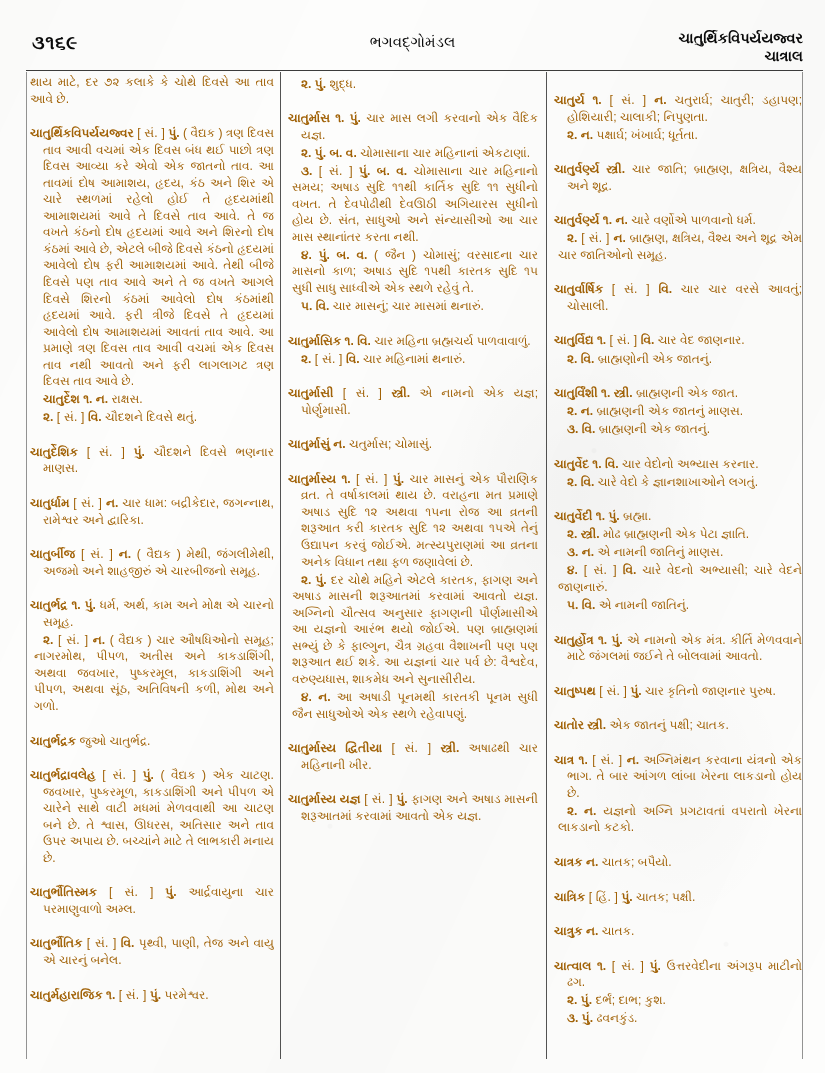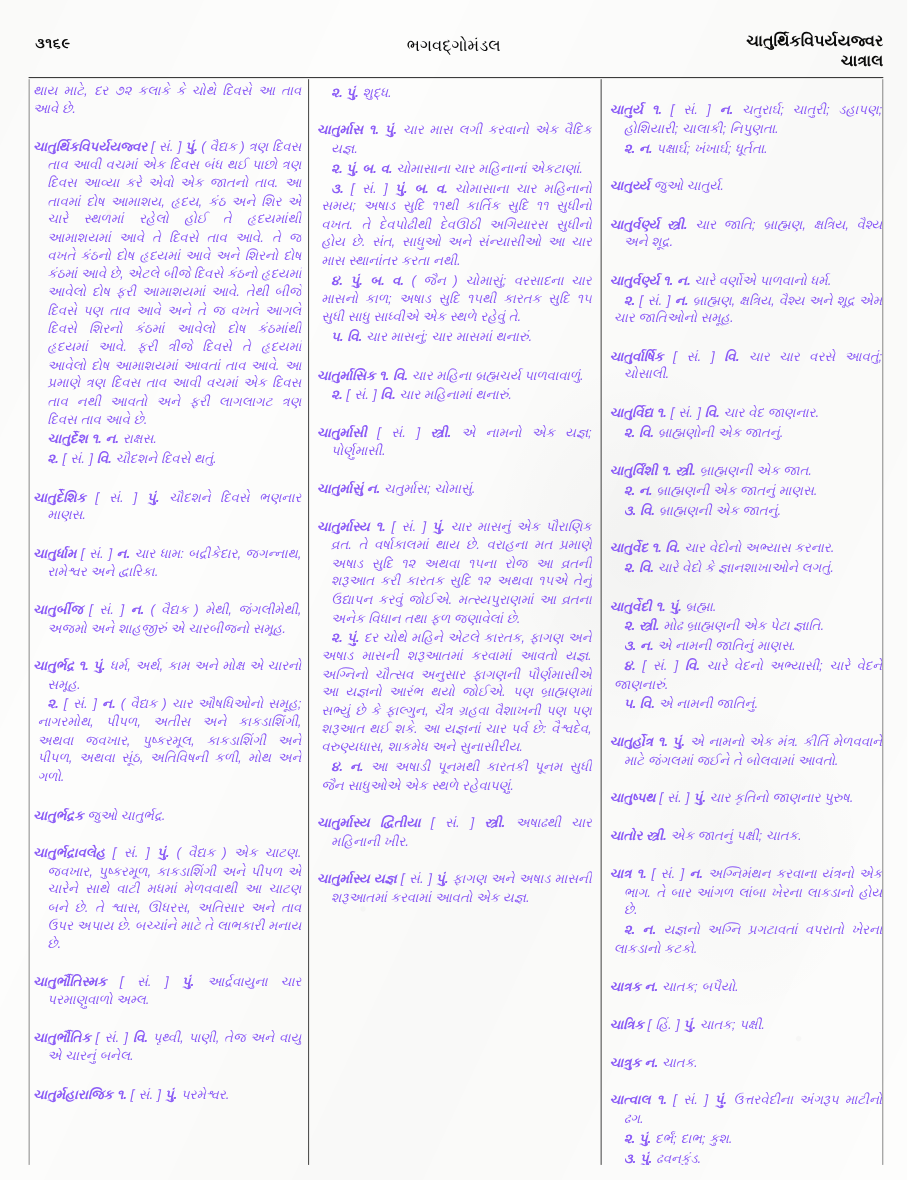--- a/index.html
+++ b/index.html
@@ -42,21 +42,21 @@
     z-index:3;pointer-events:none;
   }
 
   
   .header{
     position:absolute;left:0;right:0;top:28px;height:48px;
     z-index:5;
   }
   .folio{
     position:absolute;left:32px;top:4px;
-    font-size:13px;font-weight:bold;letter-spacing:.5px;
+    font-size:19px;font-weight:bold;letter-spacing:.5px;
   }
   .booktitle{
     position:absolute;left:0;right:0;top:5px;
     text-align:center;font-size:15px;font-weight:normal;
   }
   .runheads{
     position:absolute;right:22px;top:2px;
     text-align:right;line-height:1.22;
   }
   .runheads .rh{font-size:14.5px;font-weight:bold;display:block;}
@@ -79,22 +79,21 @@
     position:absolute;left:0;right:0;top:74px;bottom:14px;
     z-index:6;
   }
   .col{
     position:absolute;top:0;bottom:0;
     overflow:hidden;
     font-size:12.1px;
     line-height:16.55px;
     text-align:justify;
     text-justify:inter-word;
-    color:#8b5cf6;
-    font-style:italic;
+    color:#a16207;
   }
   .col1{left:30px;width:244px;}
   .col2{left:288px;width:250px;}
   .col3{left:554px;width:248px;}
 
   .ent{margin:0 0 0 0;}
   
   .ent.head{
     padding-left:13px;
     text-indent:-13px;
@@ -168,21 +167,20 @@
         <div class="ent head"><span class="hw">ચાતુર્માસું</span> <span class="pos">ન.</span> <span>ચતુર્માસ; ચોમાસું.</span></div>
         <div class="ent head"><span class="hw">ચાતુર્માસ્ય</span> <span class="num">૧.</span> <span class="brk">[ સં. ]</span> <span class="pos">પું.</span> <span>ચાર માસનું એક પૌરાણિક વ્રત. તે વર્ષાકાલમાં થાય છે. વરાહના મત પ્રમાણે અષાડ સુદિ ૧૨ અથવા ૧૫ના રોજ આ વ્રતની શરૂઆત કરી કારતક સુદિ ૧૨ અથવા ૧૫એ તેનું ઉદ્યાપન કરવું જોઈએ. મત્સ્યપુરાણમાં આ વ્રતના અનેક વિધાન તથા ફળ જણાવેલાં છે.</span></div>
         <div class="ent sense ind"><span class="num">૨.</span> <span class="pos">પું.</span> <span>દર ચોથે મહિને એટલે કારતક, ફાગણ અને અષાડ માસની શરૂઆતમાં કરવામાં આવતો યજ્ઞ. અગ્નિનો ચૌત્સવ અનુસાર ફાગણની પૌર્ણમાસીએ આ યજ્ઞનો આરંભ થયો જોઈએ. પણ બ્રાહ્મણમાં સભ્યું છે કે ફાલ્ગુન, ચૈત્ર ગ્રહવા વૈશાખની પણ પણ શરૂઆત થઈ શકે. આ યજ્ઞનાં ચાર પર્વ છે: વૈશ્વદેવ, વરુણ્યધાસ, શાકમેધ અને સુનાસીરીય.</span></div>
         <div class="ent sense ind"><span class="num">૪.</span> <span class="pos">ન.</span> <span>આ અષાડી પૂનમથી કારતકી પૂનમ સુધી જૈન સાધુઓએ એક સ્થળે રહેવાપણું.</span></div>
         <div class="ent head"><span class="hw">ચાતુર્માસ્ય દ્વિતીયા</span> <span class="brk">[ સં. ]</span> <span class="pos">સ્ત્રી.</span> <span>અષાઢથી ચાર મહિનાની ખીર.</span></div>
         <div class="ent head"><span class="hw">ચાતુર્માસ્ય યજ્ઞ</span> <span class="brk">[ સં. ]</span> <span class="pos">પું.</span> <span>ફાગણ અને અષાડ માસની શરૂઆતમાં કરવામાં આવતો એક યજ્ઞ.</span></div>
       </div>
     <div class="col col3">
         <div class="ent head"><span class="hw">ચાતુર્ય</span> <span class="num">૧.</span> <span class="brk">[ સં. ]</span> <span class="pos">ન.</span> <span>ચતુરાર્ઘ; ચાતુરી; ડહાપણ; હોશિયારી; ચાલાકી; નિપુણતા.</span></div>
         <div class="ent sense ind"><span class="num">૨.</span> <span class="pos">ન.</span> <span>પક્ષાર્ઘ; ખંખાર્ઘ; ધૂર્તતા.</span></div>
-        <div class="ent head"><span class="hw">ચાતુર્ય્ય</span> <span>જુઓ ચાતુર્ય.</span></div>
         <div class="ent head"><span class="hw">ચાતુર્વર્ણ્ય</span> <span class="pos">સ્ત્રી.</span> <span>ચાર જાતિ; બ્રાહ્મણ, ક્ષત્રિય, વૈશ્ય અને શૂદ્ર.</span></div>
         <div class="ent head"><span class="hw">ચાતુર્વર્ણ્ય</span> <span class="num">૧.</span> <span class="pos">ન.</span> <span>ચારે વર્ણોએ પાળવાનો ધર્મ.</span></div>
         <div class="ent sense ind"><span class="num">૨.</span> <span class="brk">[ સં. ]</span> <span class="pos">ન.</span> <span>બ્રાહ્મણ, ક્ષત્રિય, વૈશ્ય અને શૂદ્ર એમ ચાર જાતિઓનો સમૂહ.</span></div>
         <div class="ent head"><span class="hw">ચાતુર્વાર્ષિક</span> <span class="brk">[ સં. ]</span> <span class="pos">વિ.</span> <span>ચાર ચાર વરસે આવતું; ચોસાલી.</span></div>
         <div class="ent head"><span class="hw">ચાતુર્વિદ્ય</span> <span class="num">૧.</span> <span class="brk">[ સં. ]</span> <span class="pos">વિ.</span> <span>ચાર વેદ જાણનાર.</span></div>
         <div class="ent sense ind"><span class="num">૨.</span> <span class="pos">વિ.</span> <span>બ્રાહ્મણોની એક જાતનું.</span></div>
         <div class="ent head"><span class="hw">ચાતુર્વિંશી</span> <span class="num">૧.</span> <span class="pos">સ્ત્રી.</span> <span>બ્રાહ્મણની એક જાત.</span></div>
         <div class="ent sense ind"><span class="num">૨.</span> <span class="pos">ન.</span> <span>બ્રાહ્મણની એક જાતનું માણસ.</span></div>
         <div class="ent sense ind"><span class="num">૩.</span> <span class="pos">વિ.</span> <span>બ્રાહ્મણની એક જાતનું.</span></div>
         <div class="ent head"><span class="hw">ચાતુર્વેદ</span> <span class="num">૧.</span> <span class="pos">વિ.</span> <span>ચાર વેદોનો અભ્યાસ કરનાર.</span></div>

